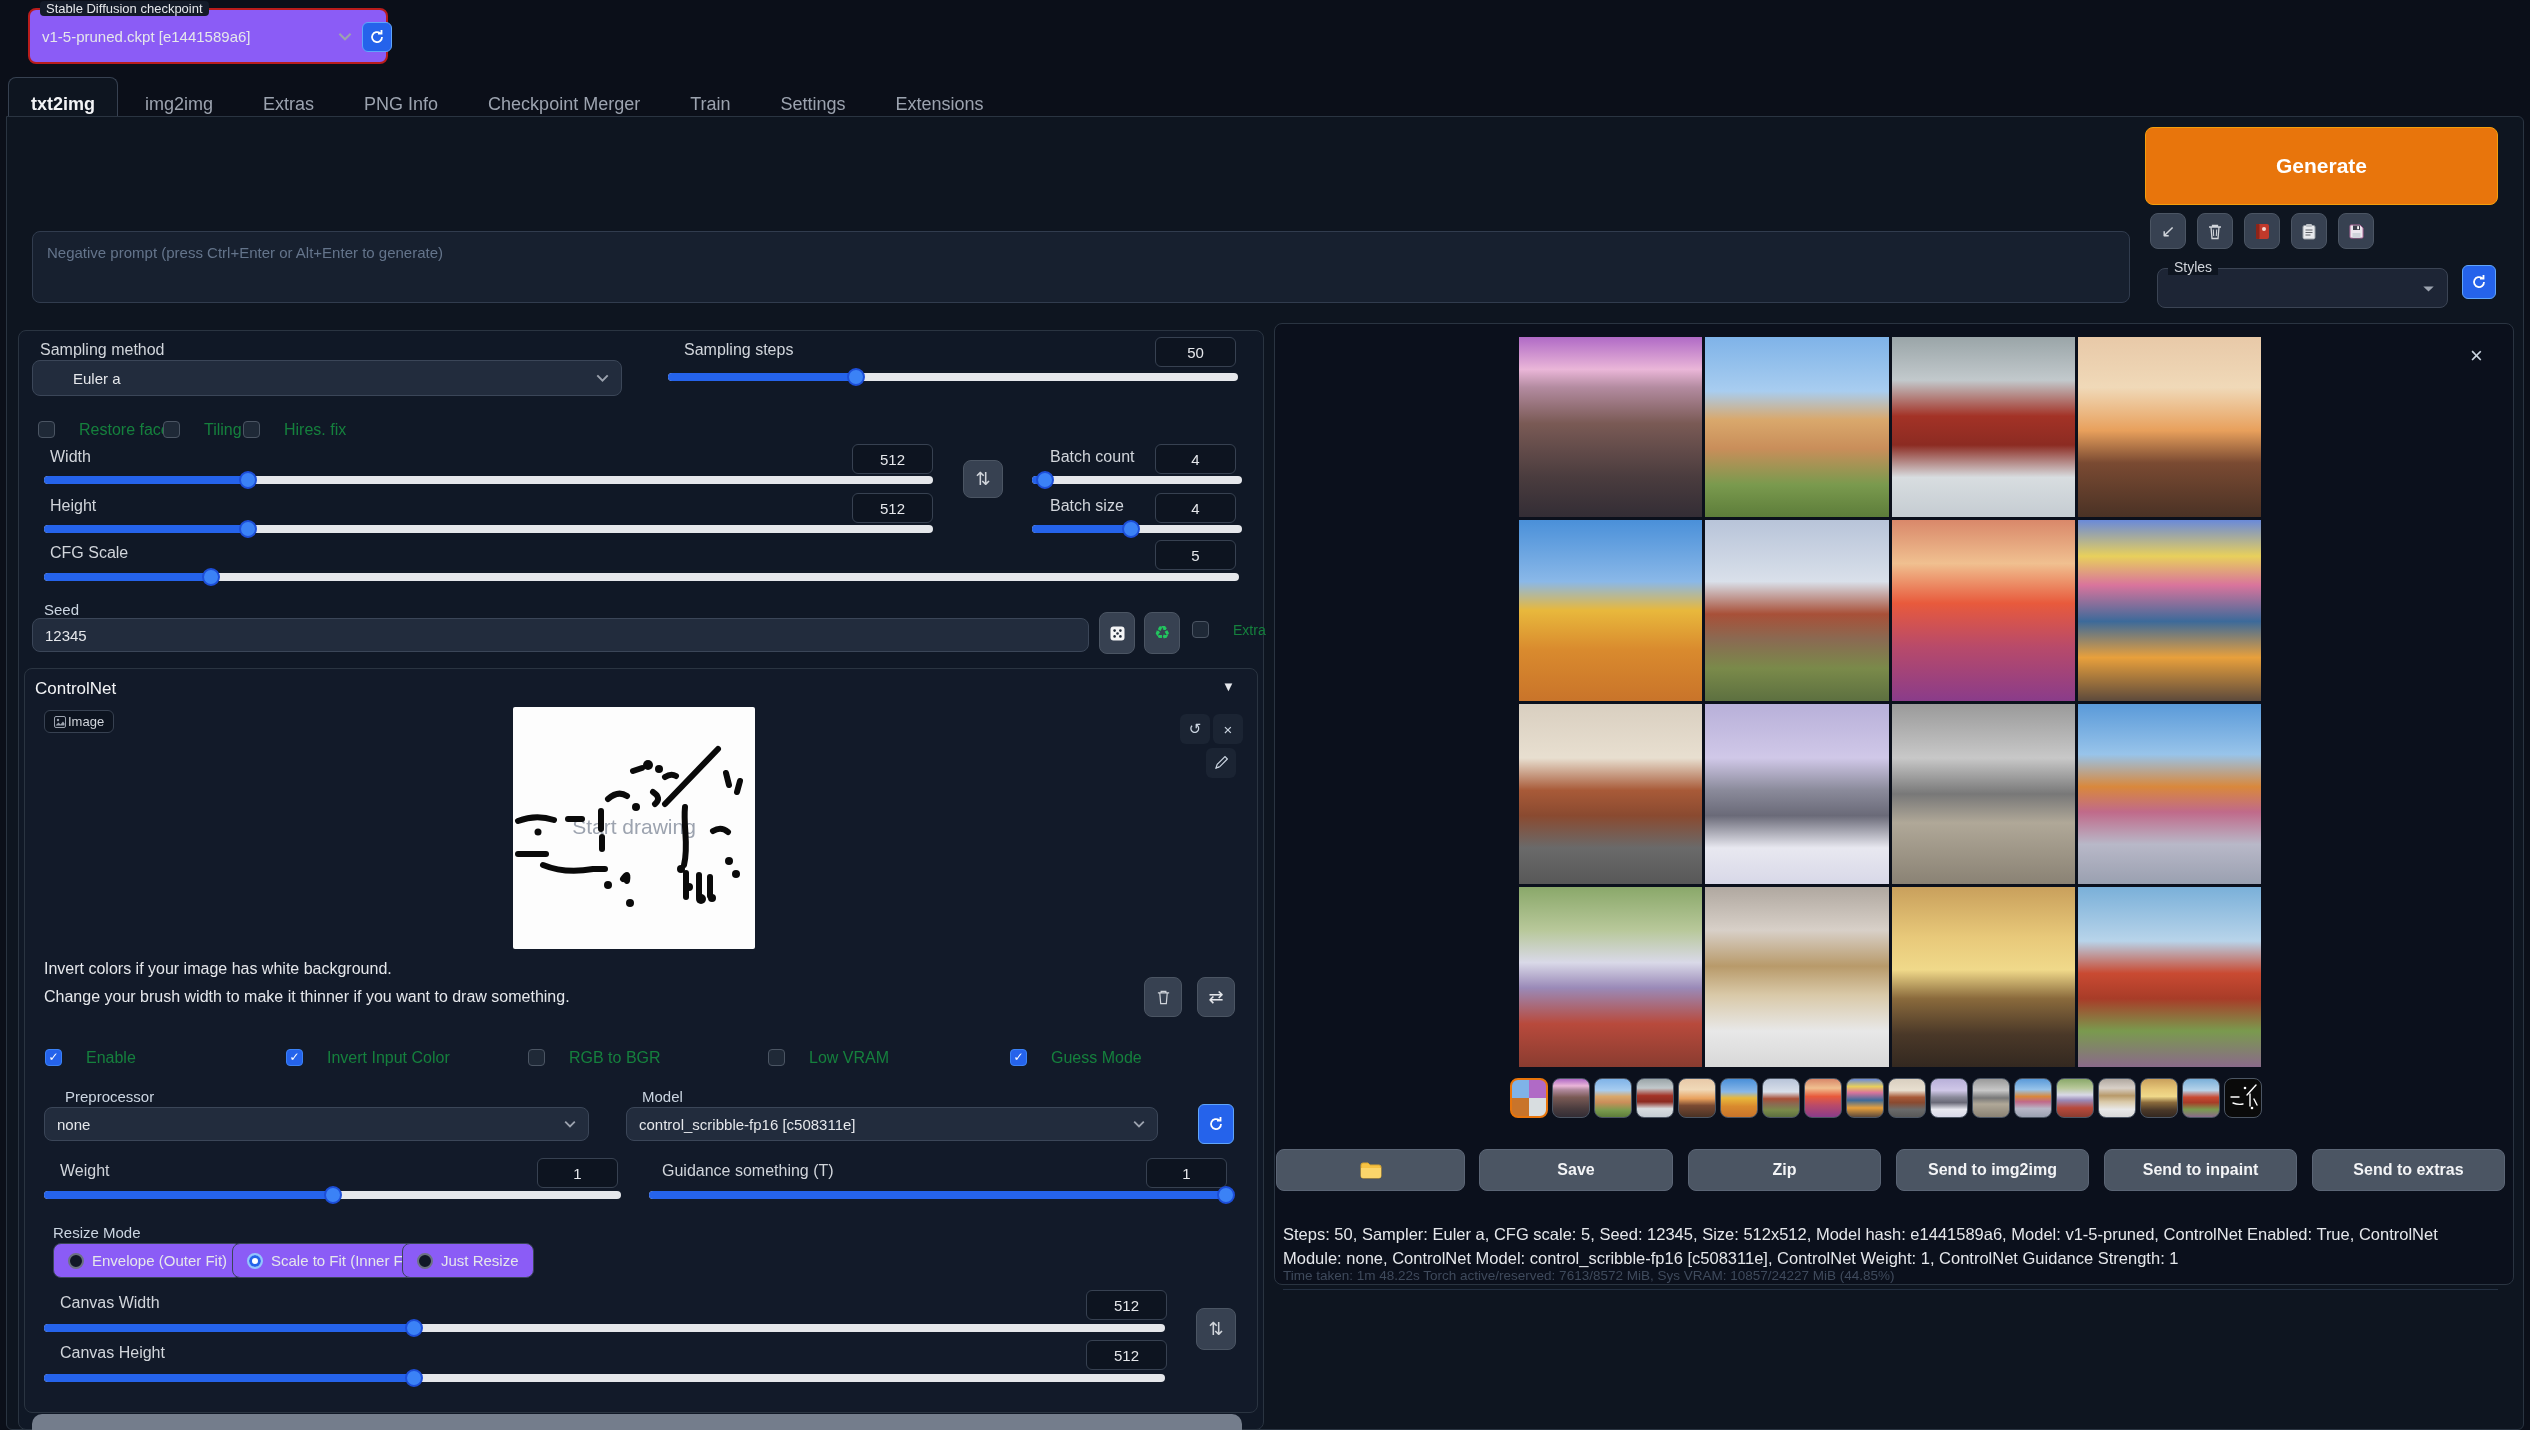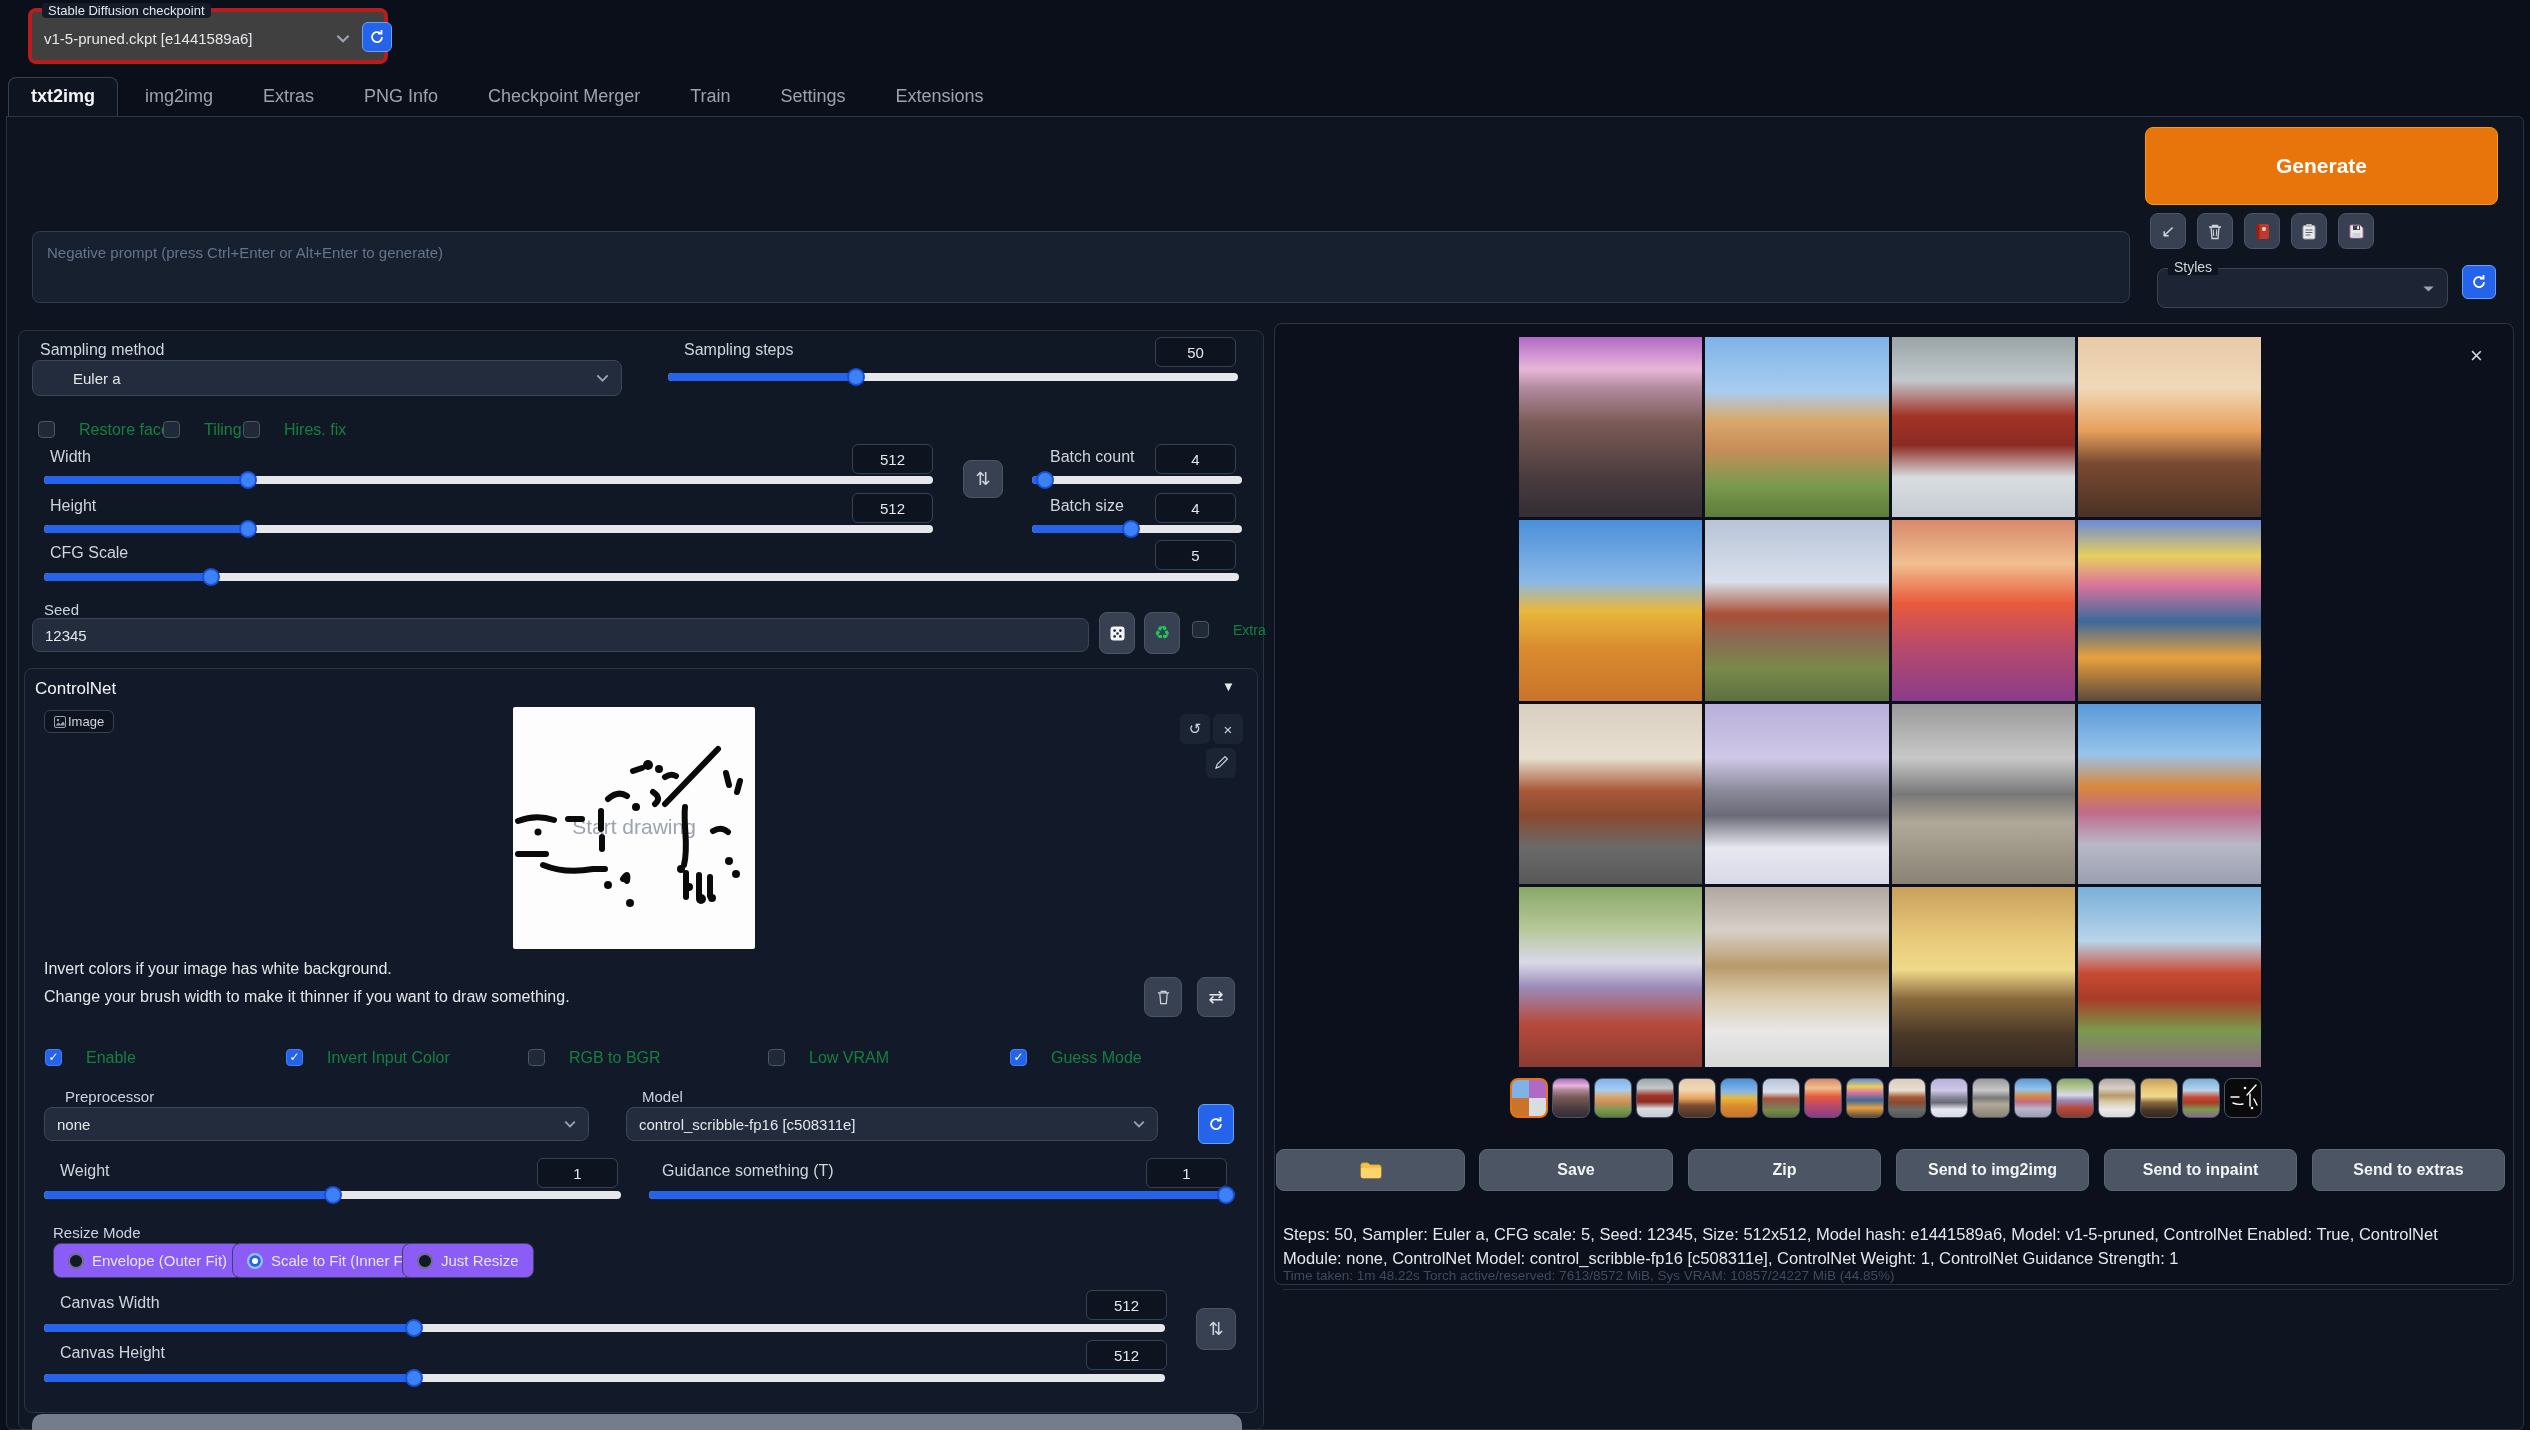--- a/index.html
+++ b/index.html
@@ -5,29 +5,29 @@
   * { margin:0; padding:0; box-sizing:border-box; }
   html,body { background:#090d16; }
   body { font-family:"Liberation Sans","DejaVu Sans",sans-serif; color:#e5e7eb; }
   #app { position:relative; width:2530px; height:1430px; overflow:hidden; background:#0b0f19; }
 
   .abs { position:absolute; }
   .lbl { font-size:16px; color:#d1d5db; }
   .small-lbl { font-size:15px; color:#cbd5e1; }
 
   
-  .ckpt-wrap { left:28px; top:8px; width:360px; height:56px; border:4px solid #b91c1c; border-radius:8px; background:#404040; }
+  .ckpt-wrap { left:28px; top:8px; width:360px; height:56px; border:2px solid #b91c1c; border-radius:8px; background:#8b5cf6; }
   .ckpt-label { position:absolute; left:10px; top:-9px; background:#141b29; padding:0 6px; font-size:13px; color:#e5e7eb; border-radius:4px; }
   .ckpt-value { position:absolute; left:12px; top:18px; font-size:15px; color:#e5e7eb; white-space:nowrap; }
   .ckpt-chev { position:absolute; right:34px; top:22px; }
   .blue-btn { background:#2563eb; border:1px solid #60a5fa; border-radius:6px; display:flex; align-items:center; justify-content:center; cursor:pointer; }
 
   
   .tabs { left:8px; top:77px; height:40px; display:flex; gap:4px; }
-  .tab { padding:8px 22px; font-size:18px; color:#9ca3af; cursor:pointer; border:1px solid transparent; border-bottom:none; border-radius:8px 8px 0 0; }
+  .tab { padding:16px 22px; font-size:18px; color:#9ca3af; cursor:pointer; border:1px solid transparent; border-bottom:none; border-radius:8px 8px 0 0; }
   .tab.active { color:#f3f4f6; font-weight:bold; background:#0e1520; border-color:#374151; }
   .content-frame { left:6px; top:116px; width:2518px; height:1314px; border:1px solid #2a3441; border-radius:0 6px 6px 6px; background:#0e1520; }
 
   
   textarea.prompt { position:absolute; background:#17202f; border:1px solid #313c4e; border-radius:8px; color:#e5e7eb; font-size:15px; padding:12px 14px; resize:none; font-family:inherit; }
   textarea.prompt::placeholder { color:#64748b; }
 
   
   .generate-btn { left:2145px; top:127px; width:353px; height:78px; background:#e8750c; border:1px solid #f59e0b; border-radius:8px; color:#fff; font-size:21px; font-weight:bold; display:flex; align-items:center; justify-content:center; cursor:pointer; }
   .tool-btn { width:36px; height:36px; background:#374151; border:1px solid #4b5563; border-radius:8px; display:flex; align-items:center; justify-content:center; font-size:17px; color:#d1d5db; cursor:pointer; }

